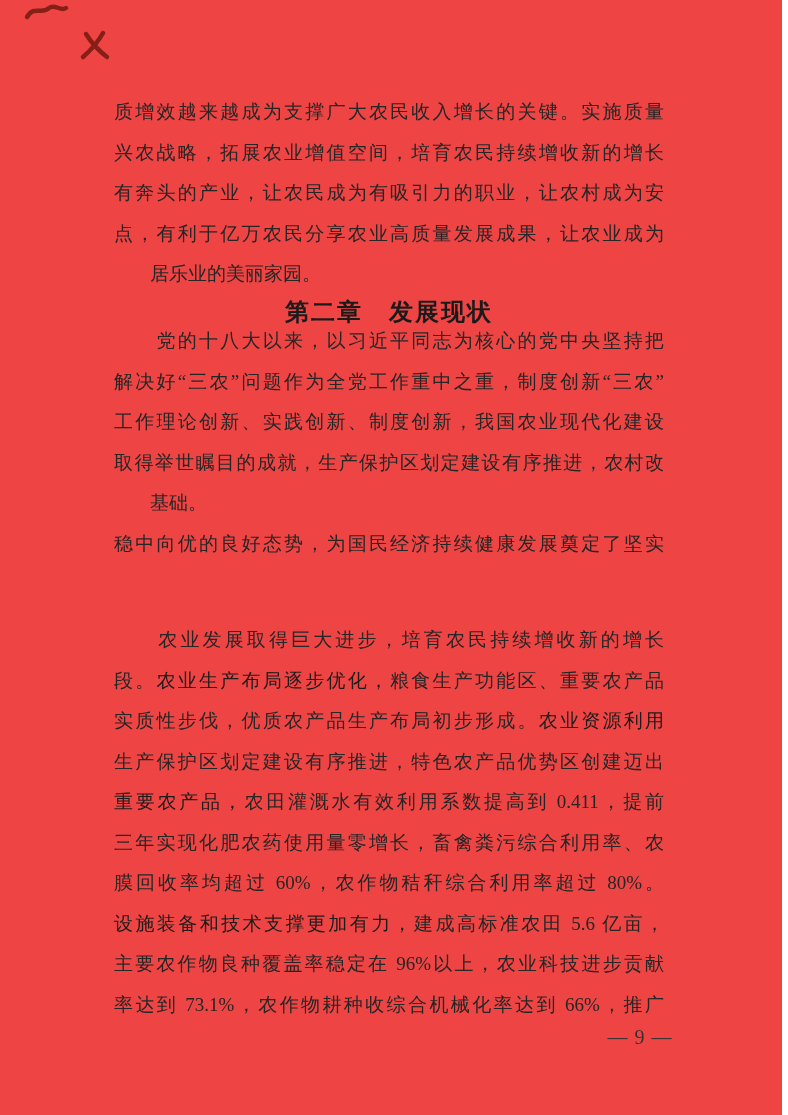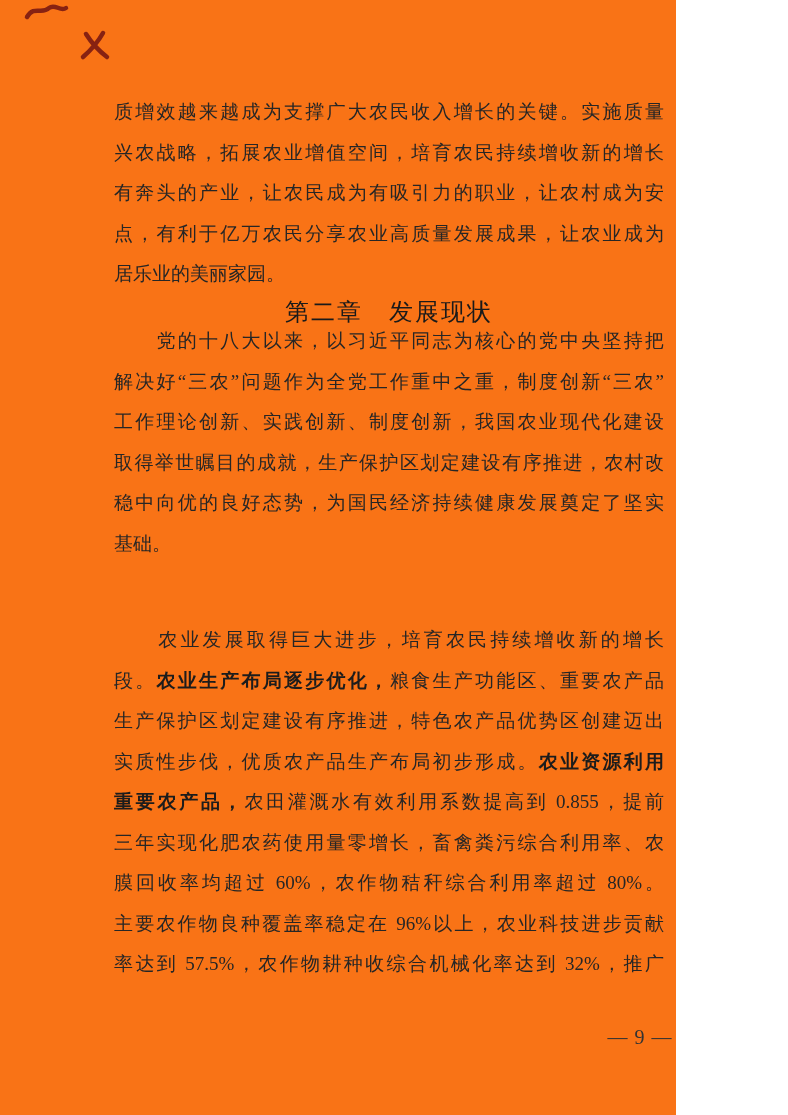--- a/index.html
+++ b/index.html
@@ -1,20 +1,20 @@
 <!DOCTYPE html>
 <html><head>
 <meta charset="utf-8">
 <style>
   html, body { margin: 0; padding: 0; background: #ffffff; }
   .page {
     position: relative;
-    width: 676px;
+    width: 782px;
     height: 1115px;
-    background: #f97316;
+    background: #ef4444;
     font-family: "Liberation Serif", serif;
     color: #262626;
     overflow: hidden;
   }
   .textcol {
     position: absolute;
     left: 114px;
     width: 550px;
     font-size: 19px;
     line-height: 40.5px;
@@ -22,34 +22,35 @@
   }
   .line {
     text-align: justify;
     text-align-last: justify;
     text-justify: inter-character;
     height: 40.5px;
     overflow: hidden;
   }
   .line.short {
     text-align-last: left;
+    margin-left: 36px;
   }
   .em {
-    font-weight: 700;
+    font-weight: 400;
     font-family: "Liberation Sans", sans-serif;
     color: #1c1c1c;
   }
   .heading {
     position: absolute;
     left: 114px;
     top: 296px;
     width: 550px;
     text-align: center;
     font-size: 24px;
-    font-weight: 400;
+    font-weight: 700;
     font-family: "Liberation Sans", sans-serif;
     color: #1a1a1a;
     letter-spacing: 2px;
   }
   .pagenum {
     position: absolute;
     top: 1026px;
     left: 578px;
     width: 124px;
     text-align: center;
@@ -87,31 +88,32 @@
       <div class="line short"><span>居乐业的美丽家园。</span></div>
     </div>
 
   <div class="heading">第二章　发展现状</div>
 
   <div id="para2" class="textcol">
       <div class="line"><span>　　党的十八大以来，以习近平同志为核心的党中央坚持把</span></div>
       <div class="line"><span>解决好“三农”问题作为全党工作重中之重，制度创新“三农”</span></div>
       <div class="line"><span>工作理论创新、实践创新、制度创新，我国农业现代化建设</span></div>
       <div class="line"><span>取得举世瞩目的成就，生产保护区划定建设有序推进，农村改</span></div>
+      <div class="line short"><span>基础。</span></div>
       <div class="line"><span>稳中向优的良好态势，为国民经济持续健康发展奠定了坚实</span></div>
-      <div class="line short"><span>基础。</span></div>
     </div>
 
   <div id="para3" class="textcol">
       <div class="line"><span>　　农业发展取得巨大进步，培育农民持续增收新的增长</span></div>
       <div class="line"><span>段。</span><span class="em">农业生产布局逐步优化，</span><span>粮食生产功能区、重要农产品</span></div>
+      <div class="line"><span>实质性步伐，优质农产品生产布局初步形成。</span><span class="em">农业资源利用</span></div>
       <div class="line"><span>生产保护区划定建设有序推进，特色农产品优势区创建迈出</span></div>
-      <div class="line"><span>实质性步伐，优质农产品生产布局初步形成。</span><span class="em">农业资源利用</span></div>
-      <div class="line"><span class="em">重要农产品，</span><span>农田灌溉水有效利用系数提高到 0.855，提前</span></div>
+      <div class="line"><span class="em">重要农产品，</span><span>农田灌溉水有效利用系数提高到 0.411，提前</span></div>
       <div class="line"><span>三年实现化肥农药使用量零增长，畜禽粪污综合利用率、农</span></div>
       <div class="line"><span>膜回收率均超过 60%，农作物秸秆综合利用率超过 80%。</span></div>
+      <div class="line"><span class="em">设施装备和技术支撑更加有力，</span><span>建成高标准农田 5.6 亿亩，</span></div>
       <div class="line"><span>主要农作物良种覆盖率稳定在 96%以上，农业科技进步贡献</span></div>
-      <div class="line"><span>率达到 57.5%，农作物耕种收综合机械化率达到 32%，推广</span></div>
+      <div class="line"><span>率达到 73.1%，农作物耕种收综合机械化率达到 66%，推广</span></div>
     </div>
 
   <div class="pagenum">— 9 —</div>
 
 </div>
 
 </body></html>

